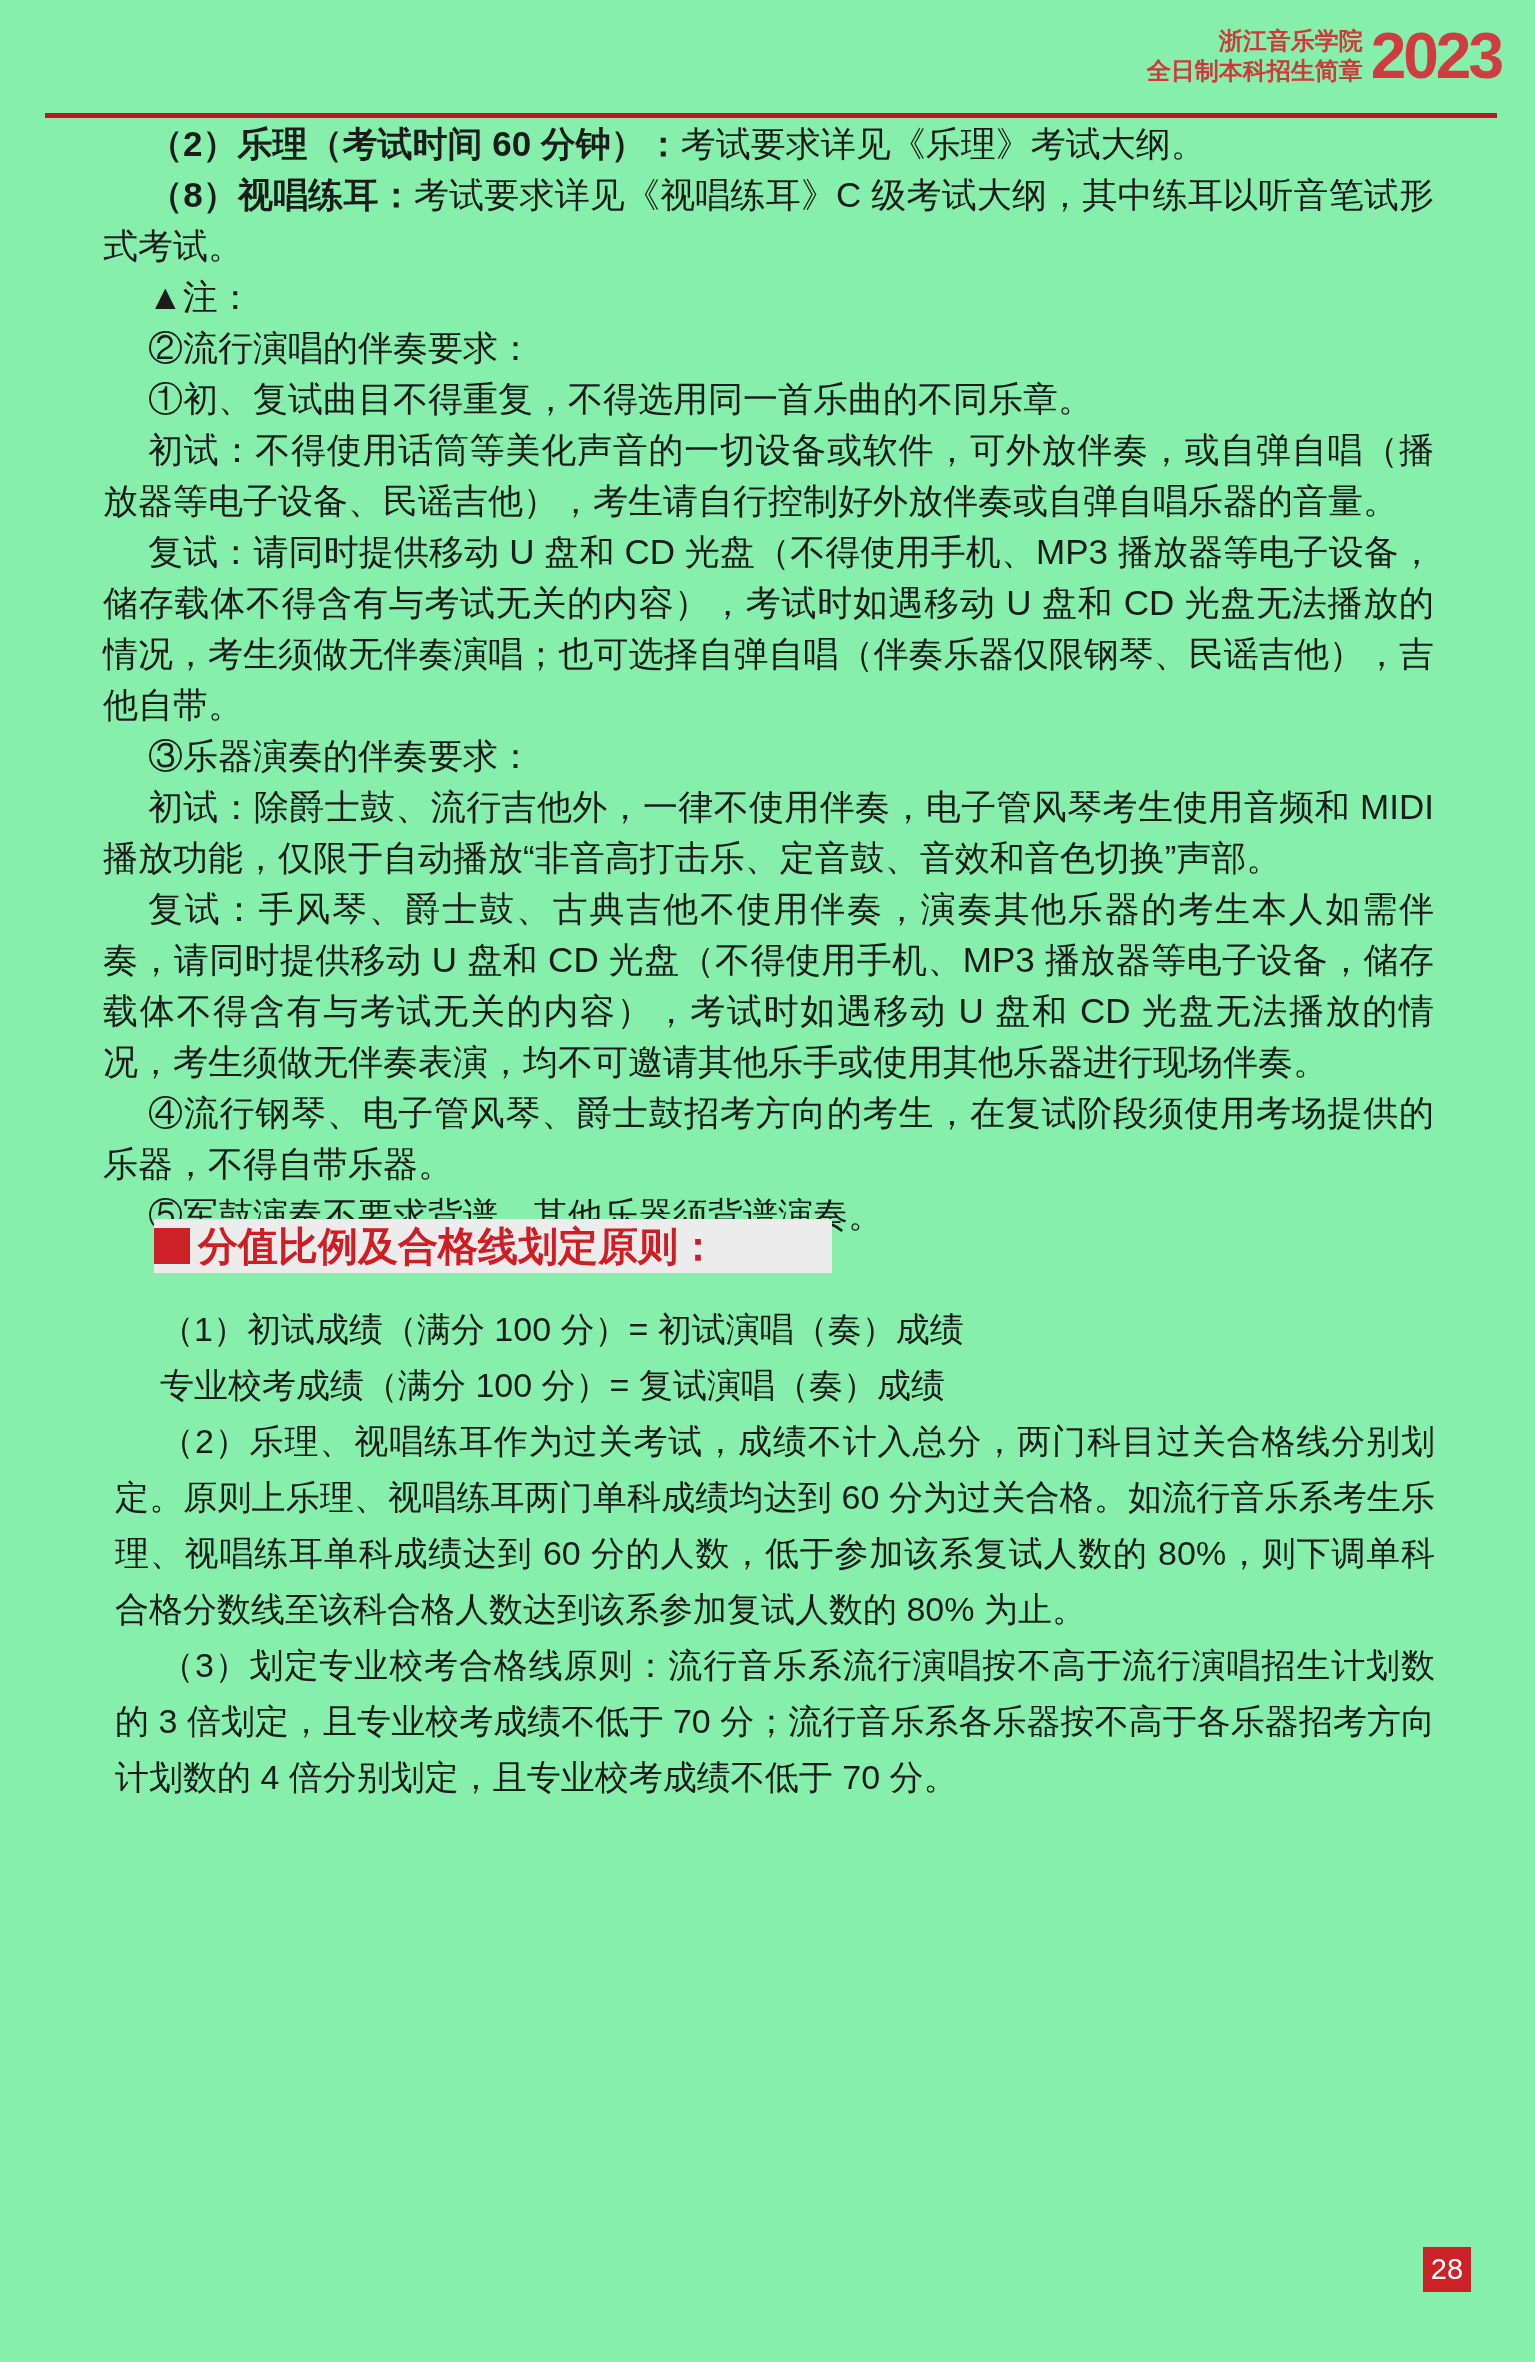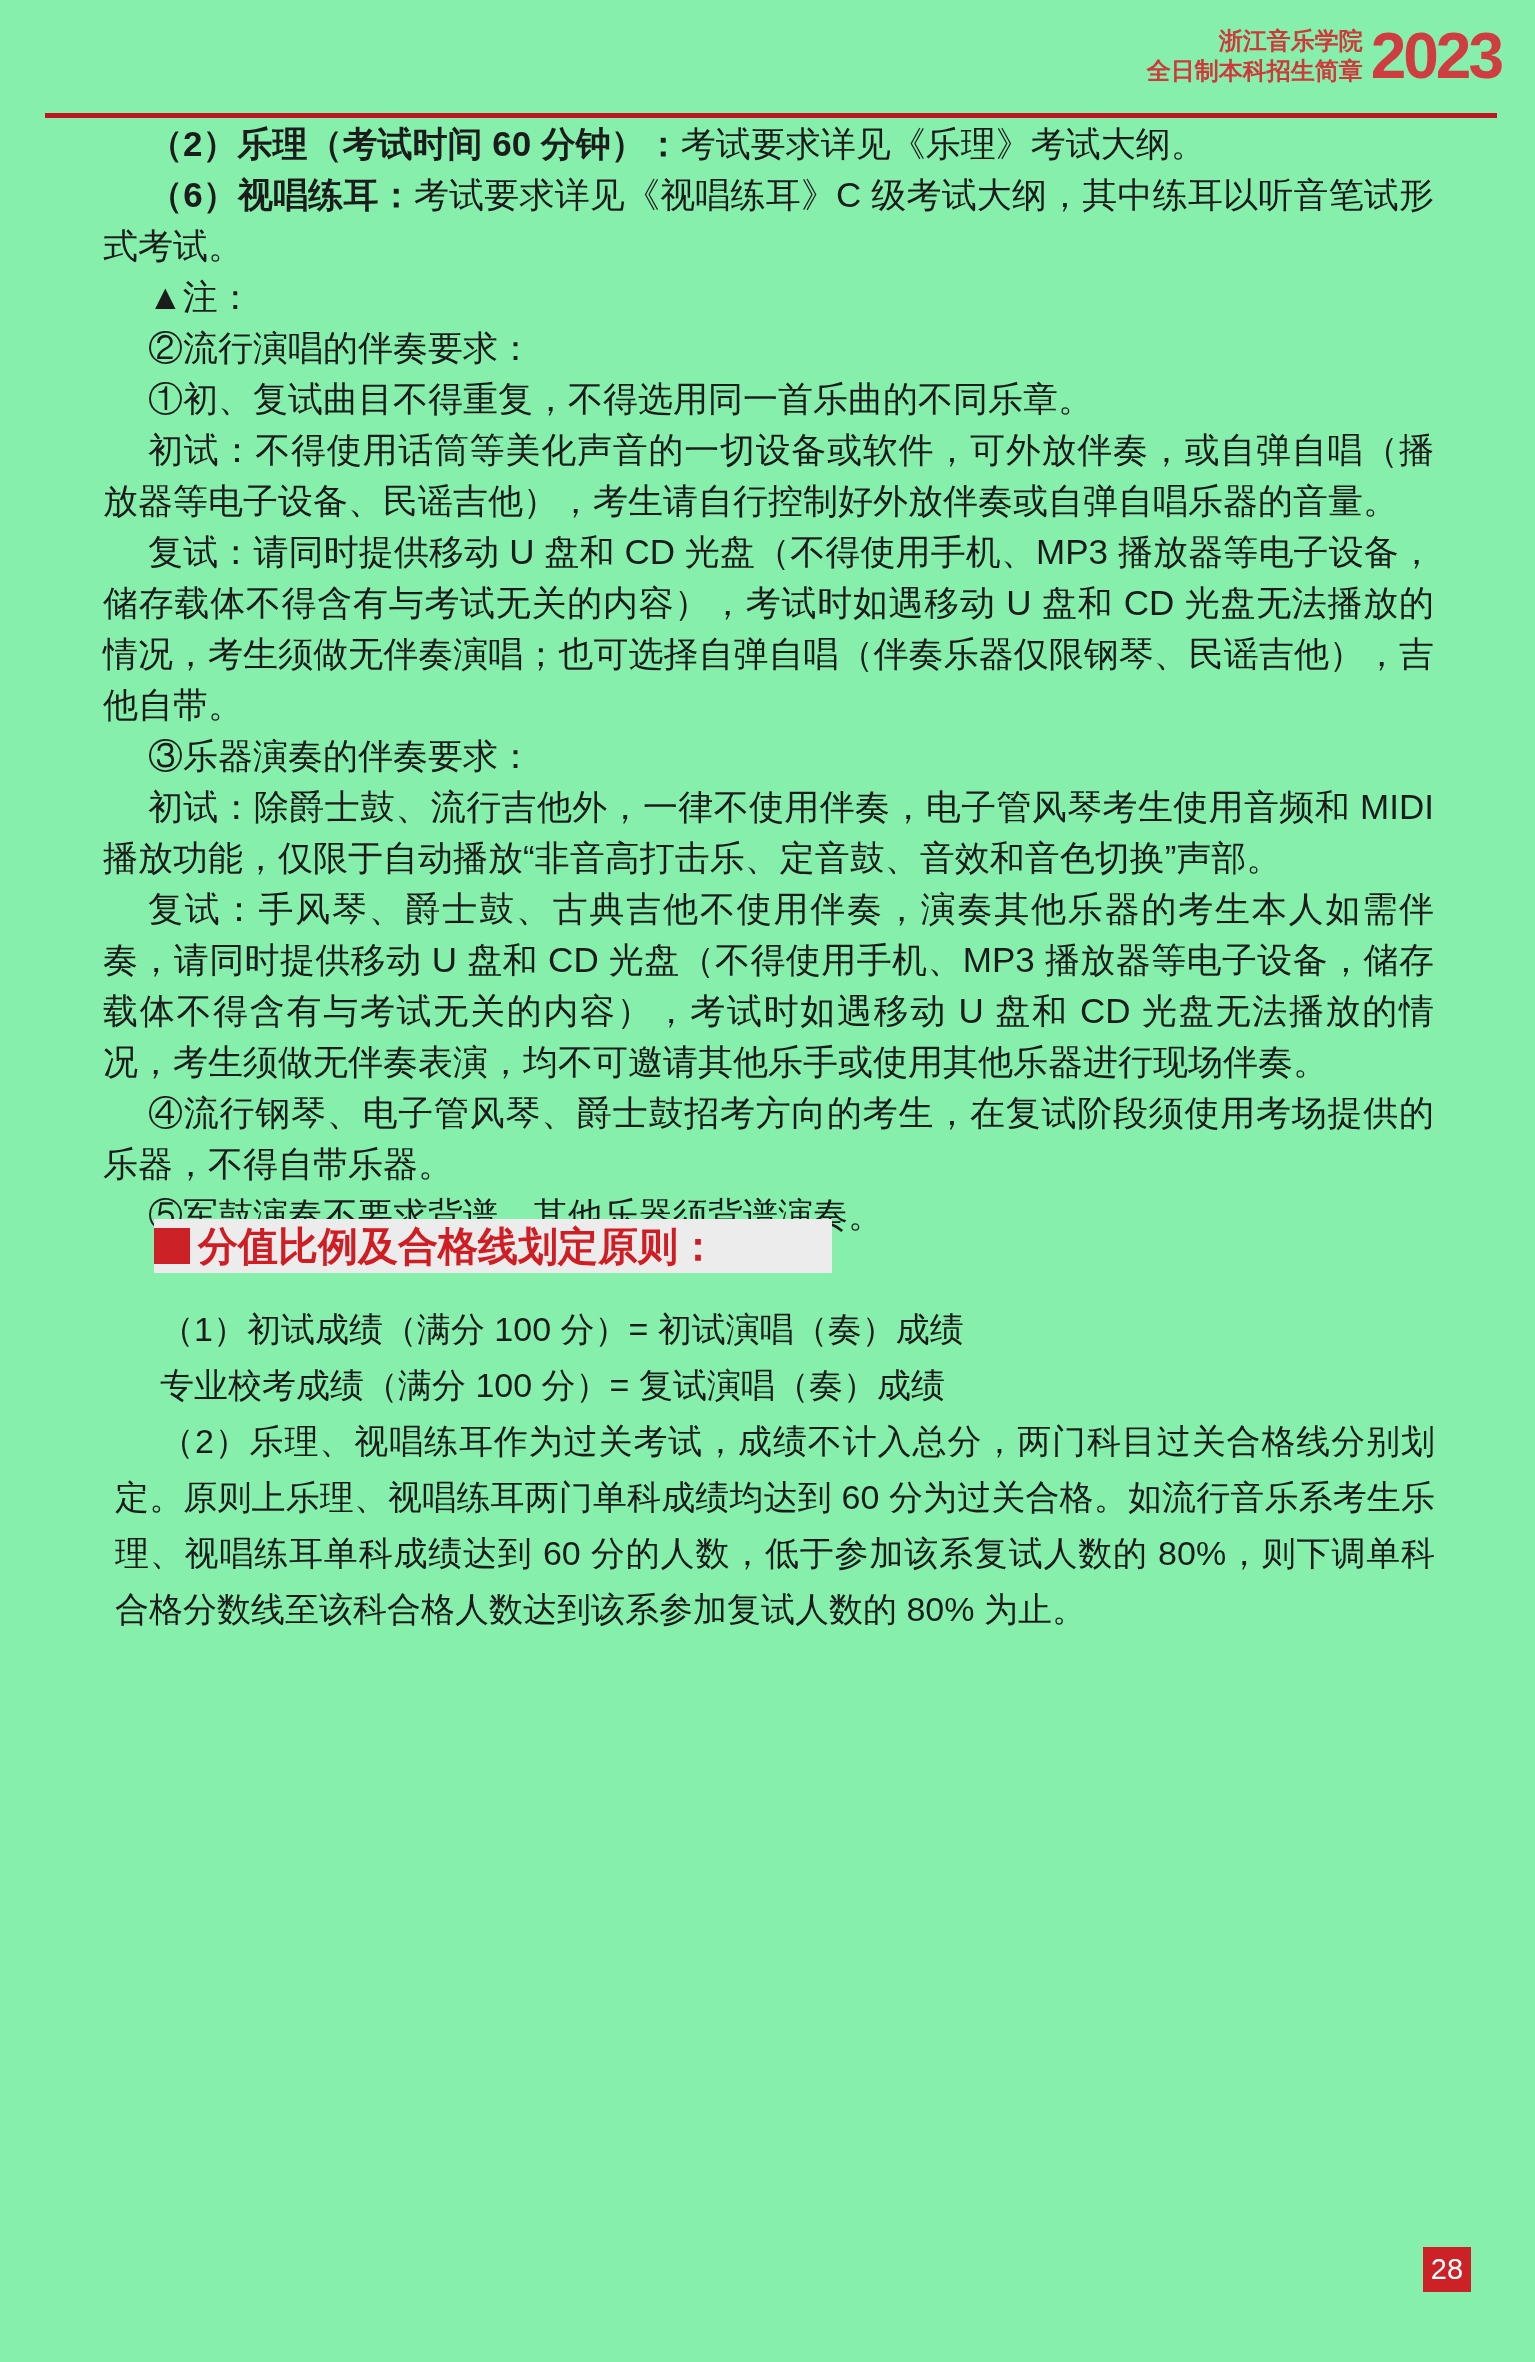--- a/index.html
+++ b/index.html
@@ -91,21 +91,21 @@
       <div>浙江音乐学院</div>
       <div>全日制本科招生简章</div>
     </div>
     <div class="header-year">2023</div>
   </div>
 
   <div class="rule"></div>
 
   <div class="section1">
       <p><b>（2）乐理（考试时间 60 分钟）：</b><span>考试要求详见《乐理》考试大纲。</span></p>
-      <p><b>（6）视唱练耳：</b><span>考试要求详见《视唱练耳》C 级考试大纲，其中练耳以听音笔试形式考试。</span></p>
+      <p><b>（8）视唱练耳：</b><span>考试要求详见《视唱练耳》C 级考试大纲，其中练耳以听音笔试形式考试。</span></p>
       <p><span>▲注：</span></p>
       <p><span>②流行演唱的伴奏要求：</span></p>
       <p><span>①初、复试曲目不得重复，不得选用同一首乐曲的不同乐章。</span></p>
       <p><span>初试：不得使用话筒等美化声音的一切设备或软件，可外放伴奏，或自弹自唱（播放器等电子设备、民谣吉他），考生请自行控制好外放伴奏或自弹自唱乐器的音量。</span></p>
       <p><span>复试：请同时提供移动 U 盘和 CD 光盘（不得使用手机、MP3 播放器等电子设备，储存载体不得含有与考试无关的内容），考试时如遇移动 U 盘和 CD 光盘无法播放的情况，考生须做无伴奏演唱；也可选择自弹自唱（伴奏乐器仅限钢琴、民谣吉他），吉他自带。</span></p>
       <p><span>③乐器演奏的伴奏要求：</span></p>
       <p><span>初试：除爵士鼓、流行吉他外，一律不使用伴奏，电子管风琴考生使用音频和 MIDI 播放功能，仅限于自动播放“非音高打击乐、定音鼓、音效和音色切换”声部。</span></p>
       <p><span>复试：手风琴、爵士鼓、古典吉他不使用伴奏，演奏其他乐器的考生本人如需伴奏，请同时提供移动 U 盘和 CD 光盘（不得使用手机、MP3 播放器等电子设备，储存载体不得含有与考试无关的内容），考试时如遇移动 U 盘和 CD 光盘无法播放的情况，考生须做无伴奏表演，均不可邀请其他乐手或使用其他乐器进行现场伴奏。</span></p>
       <p><span>④流行钢琴、电子管风琴、爵士鼓招考方向的考生，在复试阶段须使用考场提供的乐器，不得自带乐器。</span></p>
       <p><span>⑤军鼓演奏不要求背谱，其他乐器须背谱演奏。</span></p>
@@ -113,17 +113,18 @@
 
   <div class="banner">
     <div class="banner-square"></div>
     <div class="banner-title">分值比例及合格线划定原则：</div>
   </div>
 
   <div class="section2">
       <p><span>（1）初试成绩（满分 100 分）= 初试演唱（奏）成绩</span></p>
       <p><span>专业校考成绩（满分 100 分）= 复试演唱（奏）成绩</span></p>
       <p><span>（2）乐理、视唱练耳作为过关考试，成绩不计入总分，两门科目过关合格线分别划定。原则上乐理、视唱练耳两门单科成绩均达到 60 分为过关合格。如流行音乐系考生乐理、视唱练耳单科成绩达到 60 分的人数，低于参加该系复试人数的 80%，则下调单科合格分数线至该科合格人数达到该系参加复试人数的 80% 为止。</span></p>
+      <p><span>（3）划定专业校考合格线原则：流行音乐系流行演唱按不高于流行演唱招生计划数的 3 倍划定，且专业校考成绩不低于 70 分；流行音乐系各乐器按不高于各乐器招考方向计划数的 4 倍分别划定，且专业校考成绩不低于 70 分。</span></p>
     </div>
 
   <div class="pagenum">28</div>
 
 </div>
 
 </body></html>

